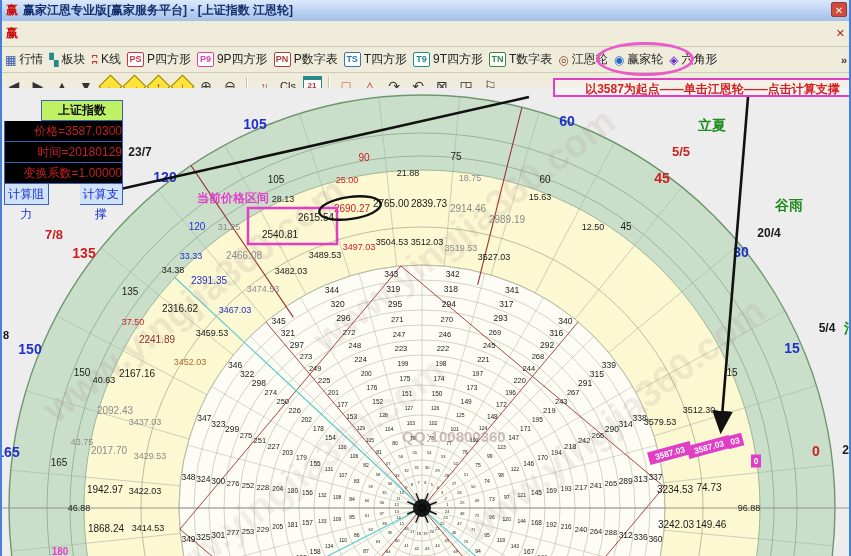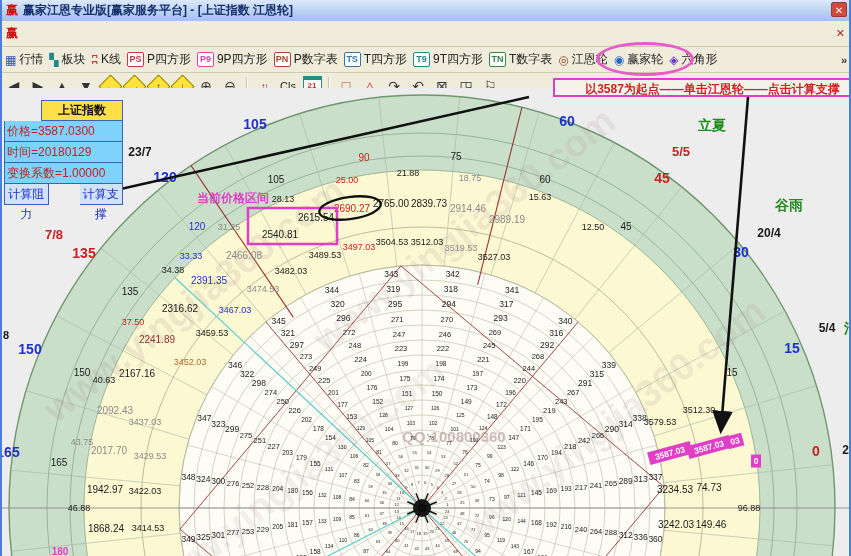--- a/index.html
+++ b/index.html
@@ -46,24 +46,24 @@
   .annotation{position:absolute;left:551px;top:78px;width:319px;height:19px;border:2px solid #e13ec8;
     color:#d42020;font-size:12px;font-weight:bold;text-align:center;line-height:18px;
     background:rgba(255,255,255,.35);box-sizing:border-box;z-index:30;}
   .gann-ellipse{position:absolute;left:594px;top:42px;width:92px;height:28px;border:3px solid #e85bc8;
     border-radius:50%;z-index:29;}
   
   .content{position:absolute;left:0;top:99px;width:851px;height:457px;}
   .content svg{position:absolute;left:0;top:-11px;}
   
   .info-panel{position:absolute;left:2px;top:1px;width:119px;z-index:20;font-size:12px;}
-  .ip-header{background:#fde047;border:1px solid #3a62b8;text-align:center;color:#111;
+  .ip-header{background:#bef264;border:1px solid #3a62b8;text-align:center;color:#111;
     height:19px;line-height:19px;font-weight:bold;margin-left:37px;}
-  .ip-row{background:#7dd3fc;border:1px solid #3a62b8;border-top:none;color:#c32020;
-    height:20px;line-height:20px;padding-left:2px;white-space:nowrap;overflow:hidden;}
+  .ip-row{background:#000000;border:1px solid #3a62b8;border-top:none;color:#c32020;
+    height:20px;line-height:20px;padding-left:2px;white-space:nowrap;overflow:hidden;text-align:right;}
   .ip-buttons{display:flex;}
   .ip-btn{flex:1;background:#cfe2f8;border:1px solid #3a62b8;border-top:none;color:#1a2ecc;
     height:20px;line-height:20px;text-align:center;cursor:pointer;}
   .ip-btn + .ip-btn{border-left:none;margin-left:31px;}
 </style>
 </head>
 <body>
 
 <div class="window">
 

